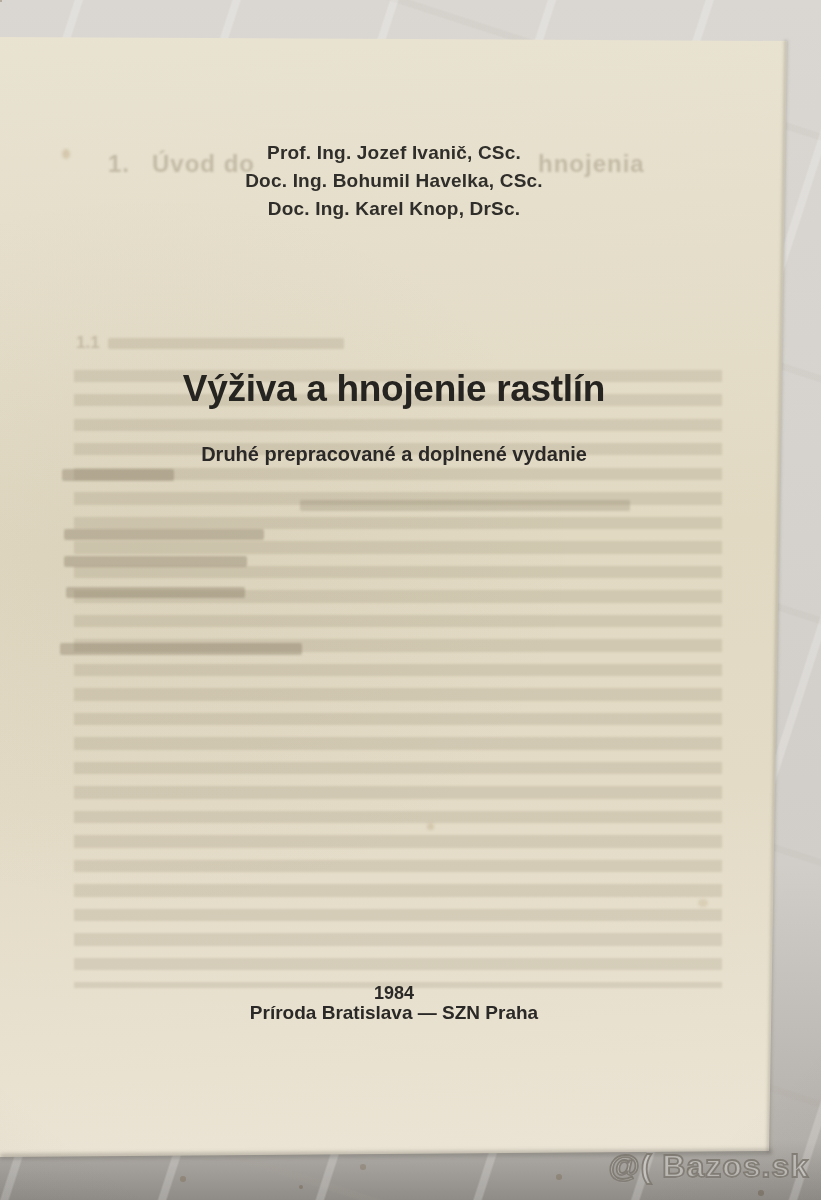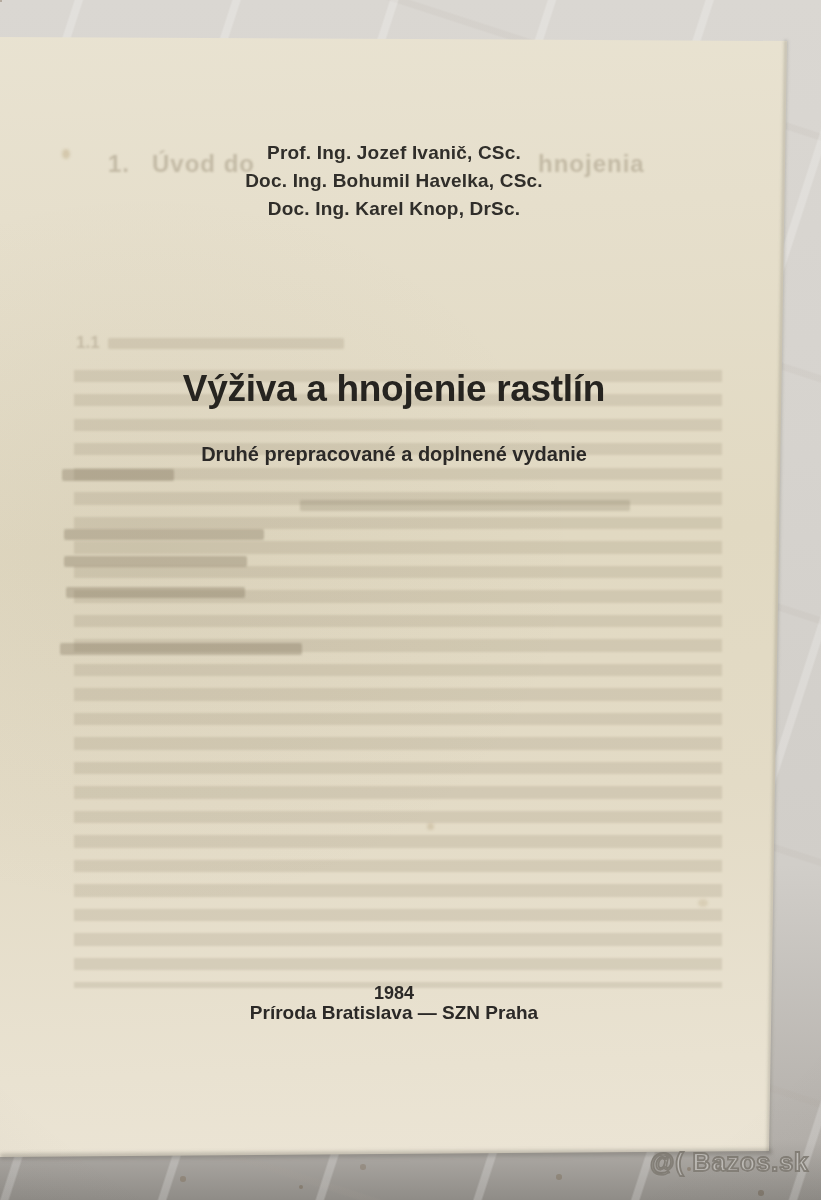--- a/index.html
+++ b/index.html
@@ -83,21 +83,21 @@
   .fox.f1{left:62px;top:149px;width:8px;height:10px;background:rgba(150,120,60,.22);}
   .fox.f2{left:427px;top:823px;width:7px;height:7px;background:rgba(140,112,58,.18);}
   .fox.f3{left:698px;top:899px;width:10px;height:8px;background:rgba(140,112,58,.14);}
   
   .vignette{position:absolute;inset:0;pointer-events:none;
     background:radial-gradient(140% 120% at 48% 38%, rgba(0,0,0,0) 55%,
       rgba(50,45,40,.10) 85%, rgba(38,34,30,.22) 100%);}
   
   .watermark{
     position:absolute;right:12px;top:1148px;
-    font-size:25px;font-weight:700;letter-spacing:1px;white-space:nowrap;
+    font-size:32px;font-weight:700;letter-spacing:1px;white-space:nowrap;
     color:rgba(195,192,186,.30);
     -webkit-text-stroke:1.8px rgba(122,117,109,.85);
     text-shadow:0 1px 1px rgba(255,255,255,.25);
   }
 </style>
 </head>
 <body>
 
 <div>
 

